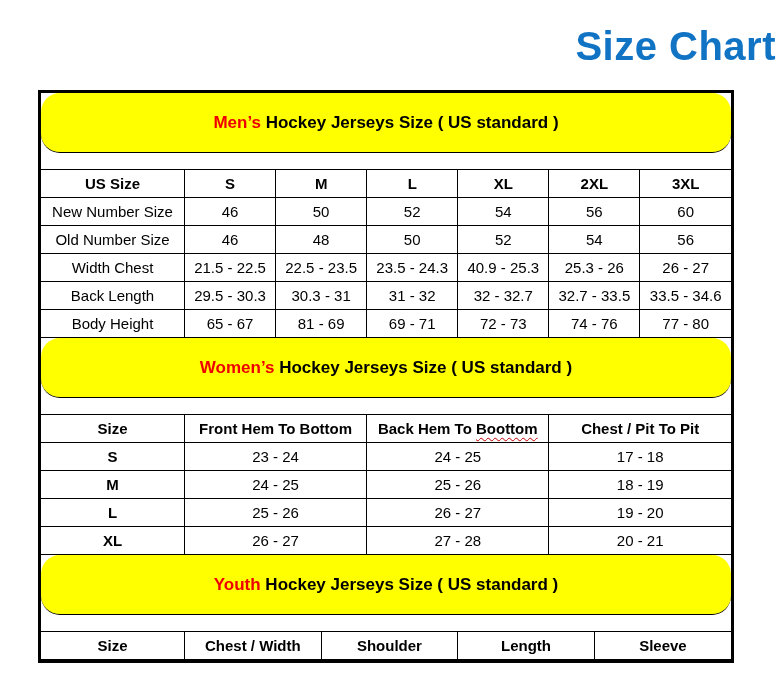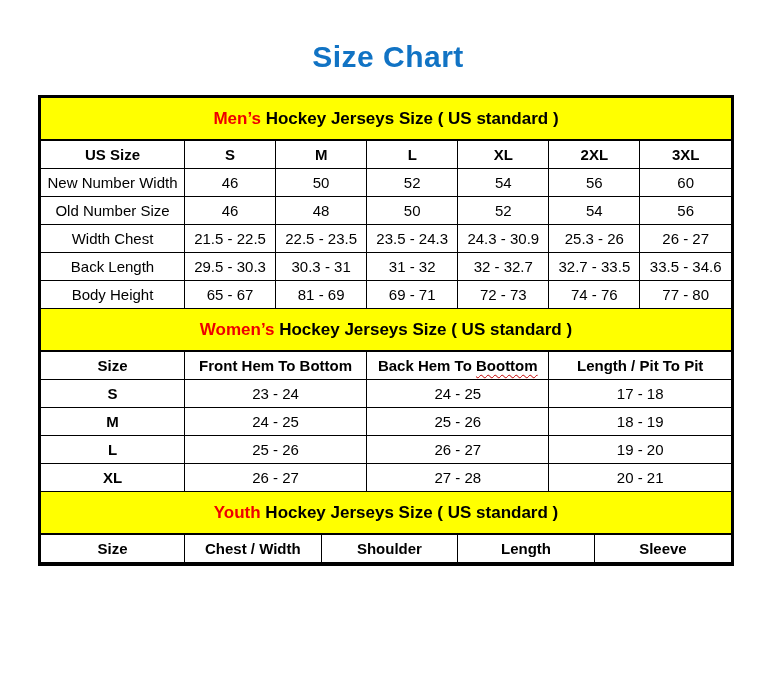--- a/index.html
+++ b/index.html
@@ -18,47 +18,49 @@
   }
   .page {
     position: relative;
     width: 776px;
     height: 692px;
     background: #ffffff;
     overflow: hidden;
   }
   .title {
     margin: 0;
-    padding-top: 40px;
-    text-align: center;
-    font-size: 30px;
+    padding-top: 24px;
+    text-align: right;
+    font-size: 40px;
     font-weight: bold;
     color: var(--title-blue);
     letter-spacing: 0.5px;
   }
   .chart {
     margin: 21px 42px 0 38px;
     width: 696px;
     border: 3px solid var(--border-black);
     background: #fff;
   }
   .section-heading {
     background: var(--band-yellow);
     text-align: center;
     font-weight: bold;
     font-size: 17px;
     line-height: 21px;
-    padding: 10px 4px;
+    padding: 19px 4px;
     border-bottom: 1px solid var(--border-black);
+    border-radius: 19px;
   }
   .section-heading .hl { color: var(--heading-red); }
   table.size-table {
     width: 100%;
     border-collapse: collapse;
     table-layout: fixed;
+    margin-top: 16px;
   }
   table.size-table col.col-label { width: 20.8%; }
   table.size-table th,
   table.size-table td {
     border: 1px solid var(--border-black);
     text-align: center;
     vertical-align: middle;
     font-size: 15px;
     line-height: 19px;
     padding: 4px 2px;
@@ -107,21 +109,21 @@
             <th>S</th>
             <th>M</th>
             <th>L</th>
             <th>XL</th>
             <th>2XL</th>
             <th>3XL</th>
           </tr>
         </thead>
         <tbody>
           <tr>
-            <th scope="row">New Number Width</th>
+            <th scope="row">New Number Size</th>
             <td>46</td>
             <td>50</td>
             <td>52</td>
             <td>54</td>
             <td>56</td>
             <td>60</td>
           </tr>
           <tr>
             <th scope="row">Old Number Size</th>
             <td>46</td>
@@ -129,21 +131,21 @@
             <td>50</td>
             <td>52</td>
             <td>54</td>
             <td>56</td>
           </tr>
           <tr>
             <th scope="row">Width Chest</th>
             <td>21.5 - 22.5</td>
             <td>22.5 - 23.5</td>
             <td>23.5 - 24.3</td>
-            <td>24.3 - 30.9</td>
+            <td>40.9 - 25.3</td>
             <td>25.3 - 26</td>
             <td>26 - 27</td>
           </tr>
           <tr>
             <th scope="row">Back Length</th>
             <td>29.5 - 30.3</td>
             <td>30.3 - 31</td>
             <td>31 - 32</td>
             <td>32 - 32.7</td>
             <td>32.7 - 33.5</td>
@@ -166,21 +168,21 @@
           <col class="col-label">
           <col>
           <col>
           <col>
         </colgroup>
         <thead>
           <tr>
             <th>Size</th>
             <th>Front Hem To Bottom</th>
             <th>Back Hem To <span class="squiggle">Boottom</span></th>
-            <th>Length / Pit To Pit</th>
+            <th>Chest / Pit To Pit</th>
           </tr>
         </thead>
         <tbody>
           <tr>
             <th scope="row">S</th>
             <td>23 - 24</td>
             <td>24 - 25</td>
             <td>17 - 18</td>
           </tr>
           <tr>

